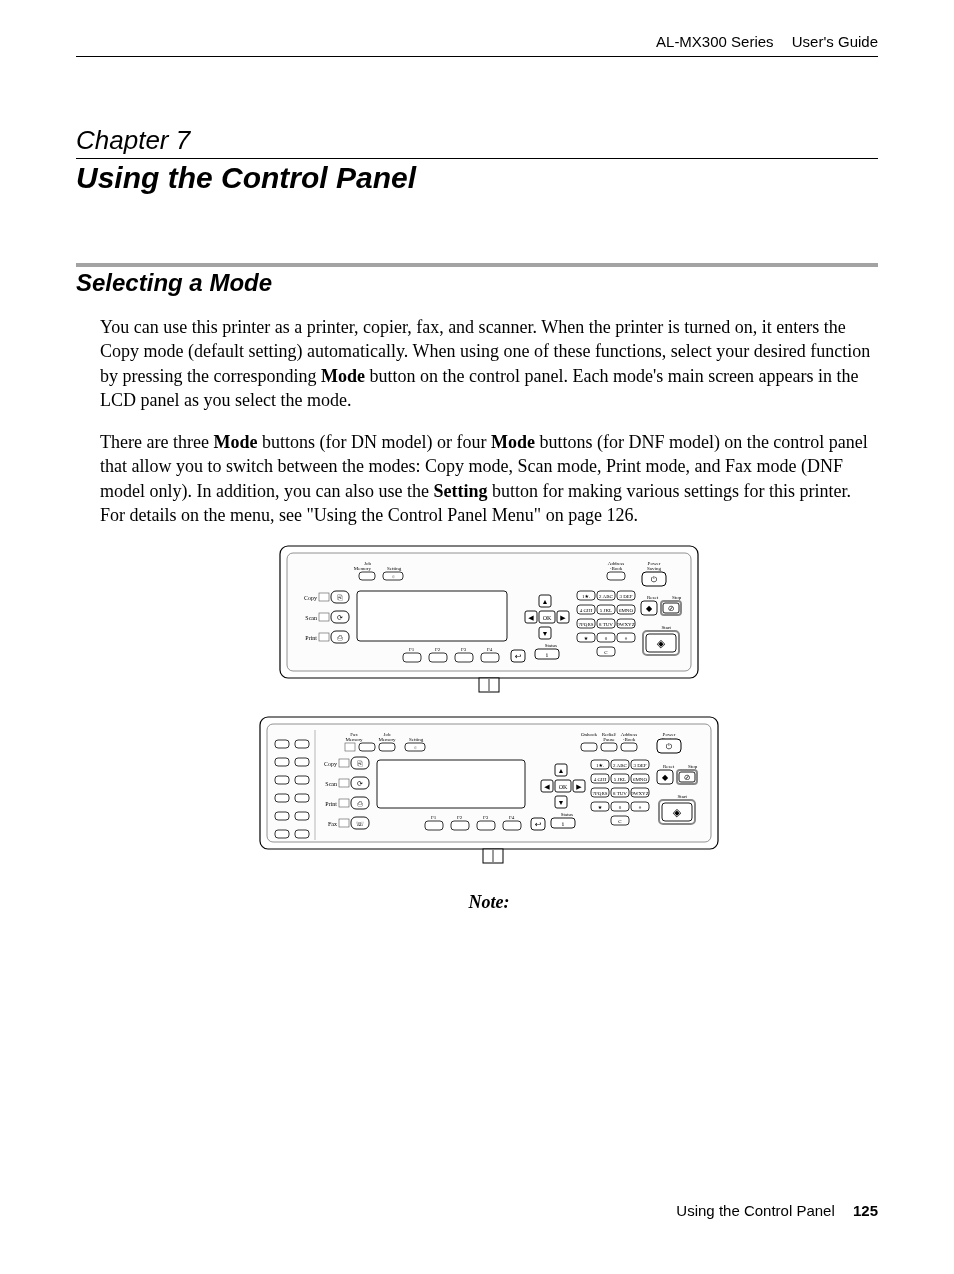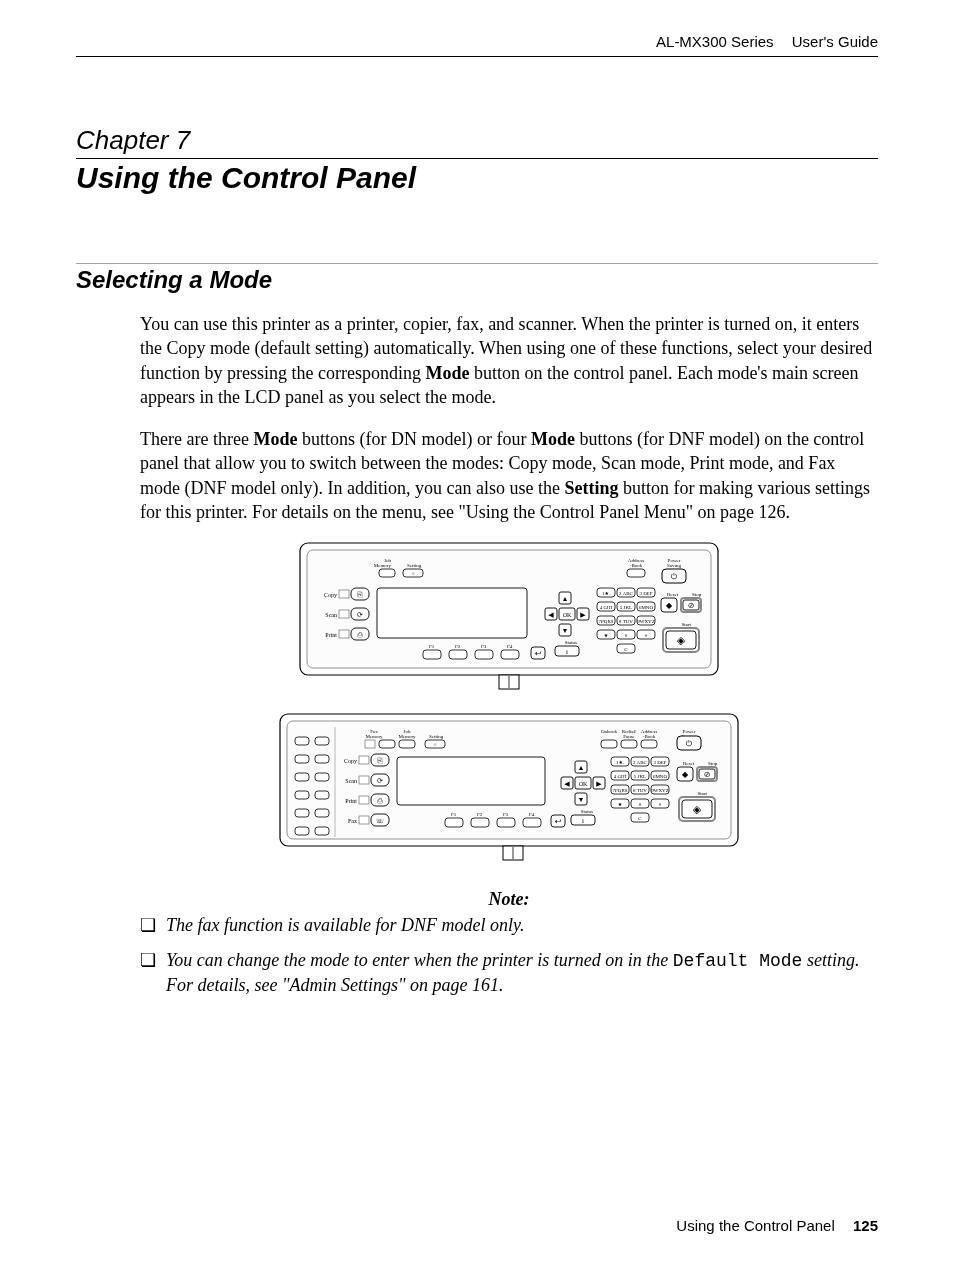--- a/index.html
+++ b/index.html
@@ -44,27 +44,27 @@
     font-family: 'Segoe UI', 'Helvetica Neue', sans-serif;
     border-top: 1px solid #000;
     padding-top: 2px;
     margin-top: 2px;
   }
   .section-title {
     font-size: 24px;
     font-weight: 700;
     font-style: italic;
     font-family: 'Segoe UI', 'Helvetica Neue', sans-serif;
-    border-top: 1px solid #a3a3a3;
+    border-top: 4px solid #a3a3a3;
     padding-top: 2px;
     margin-top: 68px;
     margin-bottom: 18px;
   }
   .body-text {
-    margin-left: 64px;
+    margin-left: 24px;
     font-size: 18px;
     line-height: 1.35;
   }
   .para { margin-bottom: 18px; }
   .bold { font-weight: 700; }
   .sub-heading {
     font-weight: 700;
     margin-bottom: 16px;
     margin-top: 20px;
   }
@@ -97,21 +97,21 @@
     left: 0;
     top: 0;
     font-style: normal;
   }
   .mono {
     font-family: 'Courier New', monospace;
     font-style: normal;
   }
   .footer {
     position: absolute;
-    bottom: 40px;
+    bottom: 55px;
     right: 76px;
     font-size: 15px;
     font-family: 'Segoe UI', 'Helvetica Neue', sans-serif;
   }
   .footer .pnum { font-weight: 700; margin-left: 14px; }
 </style>
 </head>
 <body>
 
 <div class="page">
@@ -374,25 +374,19 @@
         <rect x="400" y="84" width="36" height="24" rx="4" fill="#fff" stroke="#888" stroke-width="2"></rect>
         <rect x="403" y="87" width="30" height="18" rx="3" fill="#fff" stroke="#000" stroke-width="0.9"></rect>
           <text x="418" y="100" font-size="11" text-anchor="middle">◈</text>
 
         <rect x="224" y="133" width="20" height="14" fill="#fff" stroke="#000" stroke-width="1"></rect>
         <line x1="234" y1="134" x2="234" y2="146" stroke="#000" stroke-width="0.8"></line>
       </svg>
     </div>
 
     <div class="note-heading">Note:</div>
-    <ul class="note-list">
-      <li>The fax function is available for DNF model only.</li>
-      <li>
-        <span>You can change the mode to enter when the printer is turned on in the </span><span class="mono">Default Mode</span><span> setting. For details, see "Admin Settings" on page 161.</span>
-      </li>
-    </ul>
   </div>
 
   <div class="footer">
     <span>Using the Control Panel</span>
     <span class="pnum">125</span>
   </div>
 </div>
 
 </body></html>

